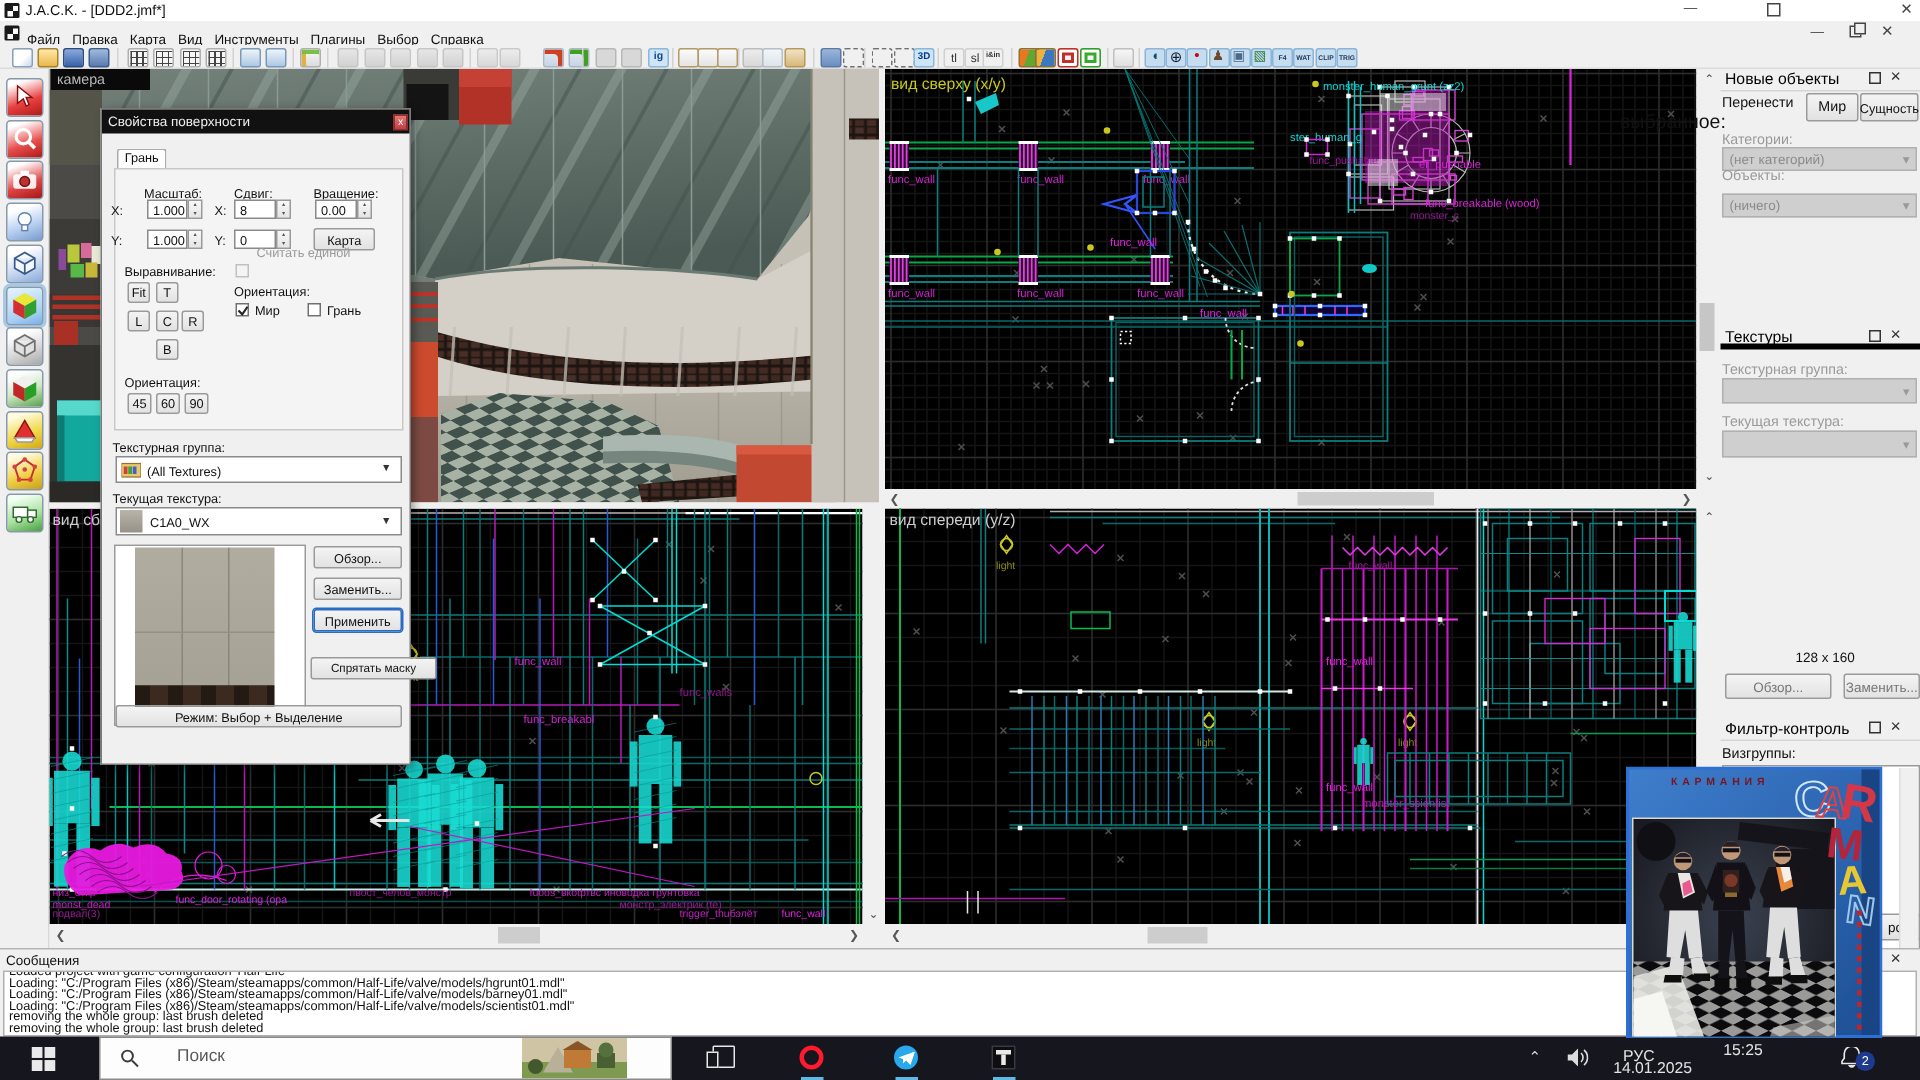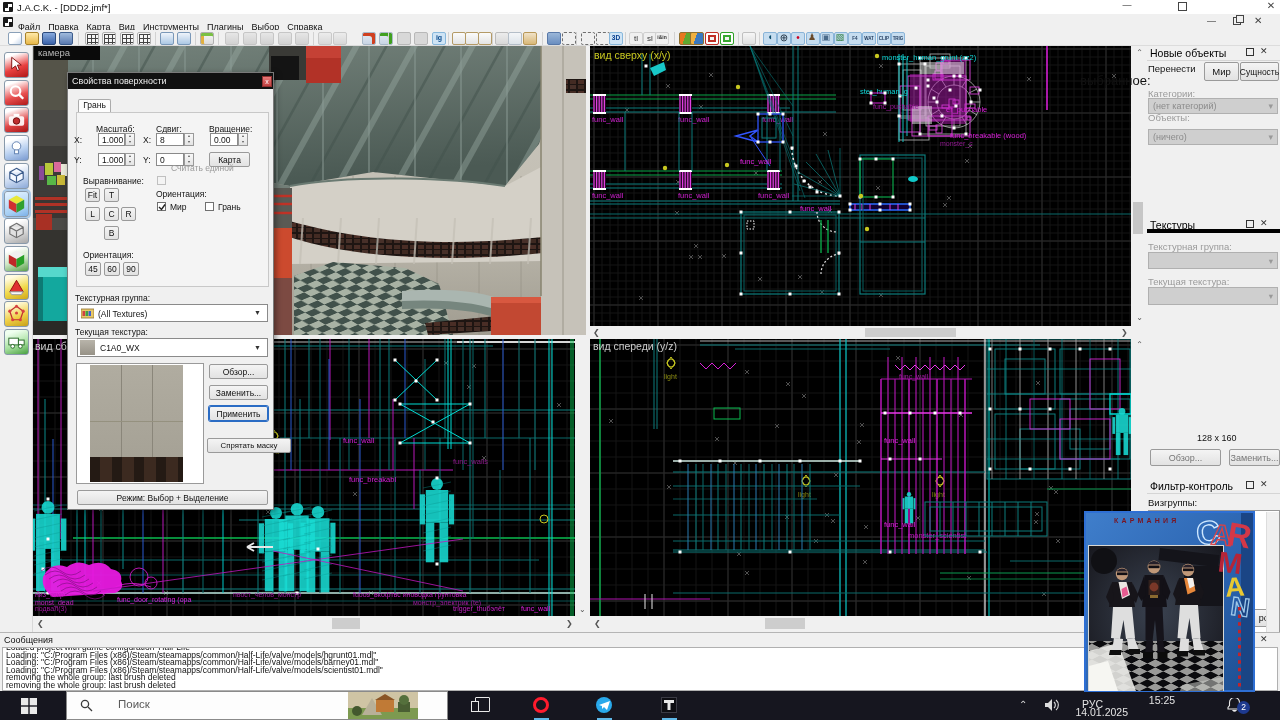--- a/index.html
+++ b/index.html
@@ -1527,21 +1527,21 @@
         <div class="abs" style="left:31px;top:0;width:1px;height:117px;background:#8a867a"></div>
         <div class="abs" style="left:62px;top:0;width:1px;height:117px;background:#8a867a"></div>
         <div class="abs" style="left:0;top:56px;width:93px;height:1px;background:#95917f"></div>
         <div class="abs" style="left:0;top:92px;width:93px;height:25px;background:repeating-linear-gradient(90deg,#241a14 0 10px,#3c2a20 10px 22px),repeating-linear-gradient(#241a14 0 3px,#45302a 3px 11px)"></div>
       </div>
 <div class="btn abs" style="left:141px;top:291px;width:59px;height:15px">Обзор...</div>
 <div class="btn abs" style="left:141px;top:312px;width:59px;height:15px">Заменить...</div>
 <div class="btn abs" style="left:141px;top:333px;width:59px;height:15px;border:1px solid #2a6cc4;box-shadow:0 0 0 1px #2a6cc4">Применить</div>
 <div class="abs lbl" style="left:153px;top:366px">128 x 160</div>
 <div class="btn abs" style="left:139px;top:365px;width:84px;height:15px;font-size:7.8px;white-space:nowrap">Спрятать маску</div>
-<div class="btn abs" style="left:9px;top:417px;width:191px;height:15px">Режим: Выбор + Выделение</div>
+<div class="btn abs" style="left:9px;top:397px;width:191px;height:15px">Режим: Выбор + Выделение</div>
 </div>
 
 <div class="abs" style="left:0;top:632px;width:1280px;height:59px;background:#f0f0f0;border-top:1px solid #b5b5b5">
  <div class="abs" style="left:4px;top:2px;font-size:9px;color:#111">Сообщения</div>
  <span class="abs" style="left:1246px;top:3px;width:8px;height:8px;border:1px solid #333"></span>
  <span class="abs" style="left:1260px;top:1px;font-size:9px;color:#333">✕</span>
  <div class="abs" style="left:2px;top:14px;width:1276px;height:44px;background:#fff;border:1px solid #b0b0b0;overflow:hidden">
   <div style="position:absolute;left:3px;top:-4px;font-size:8.5px;line-height:7.6px;color:#111;white-space:pre">Loaded project with game configuration 'Half-Life'
 Loading: "C:/Program Files (x86)/Steam/steamapps/common/Half-Life/valve/models/hgrunt01.mdl"
 Loading: "C:/Program Files (x86)/Steam/steamapps/common/Half-Life/valve/models/barney01.mdl"

